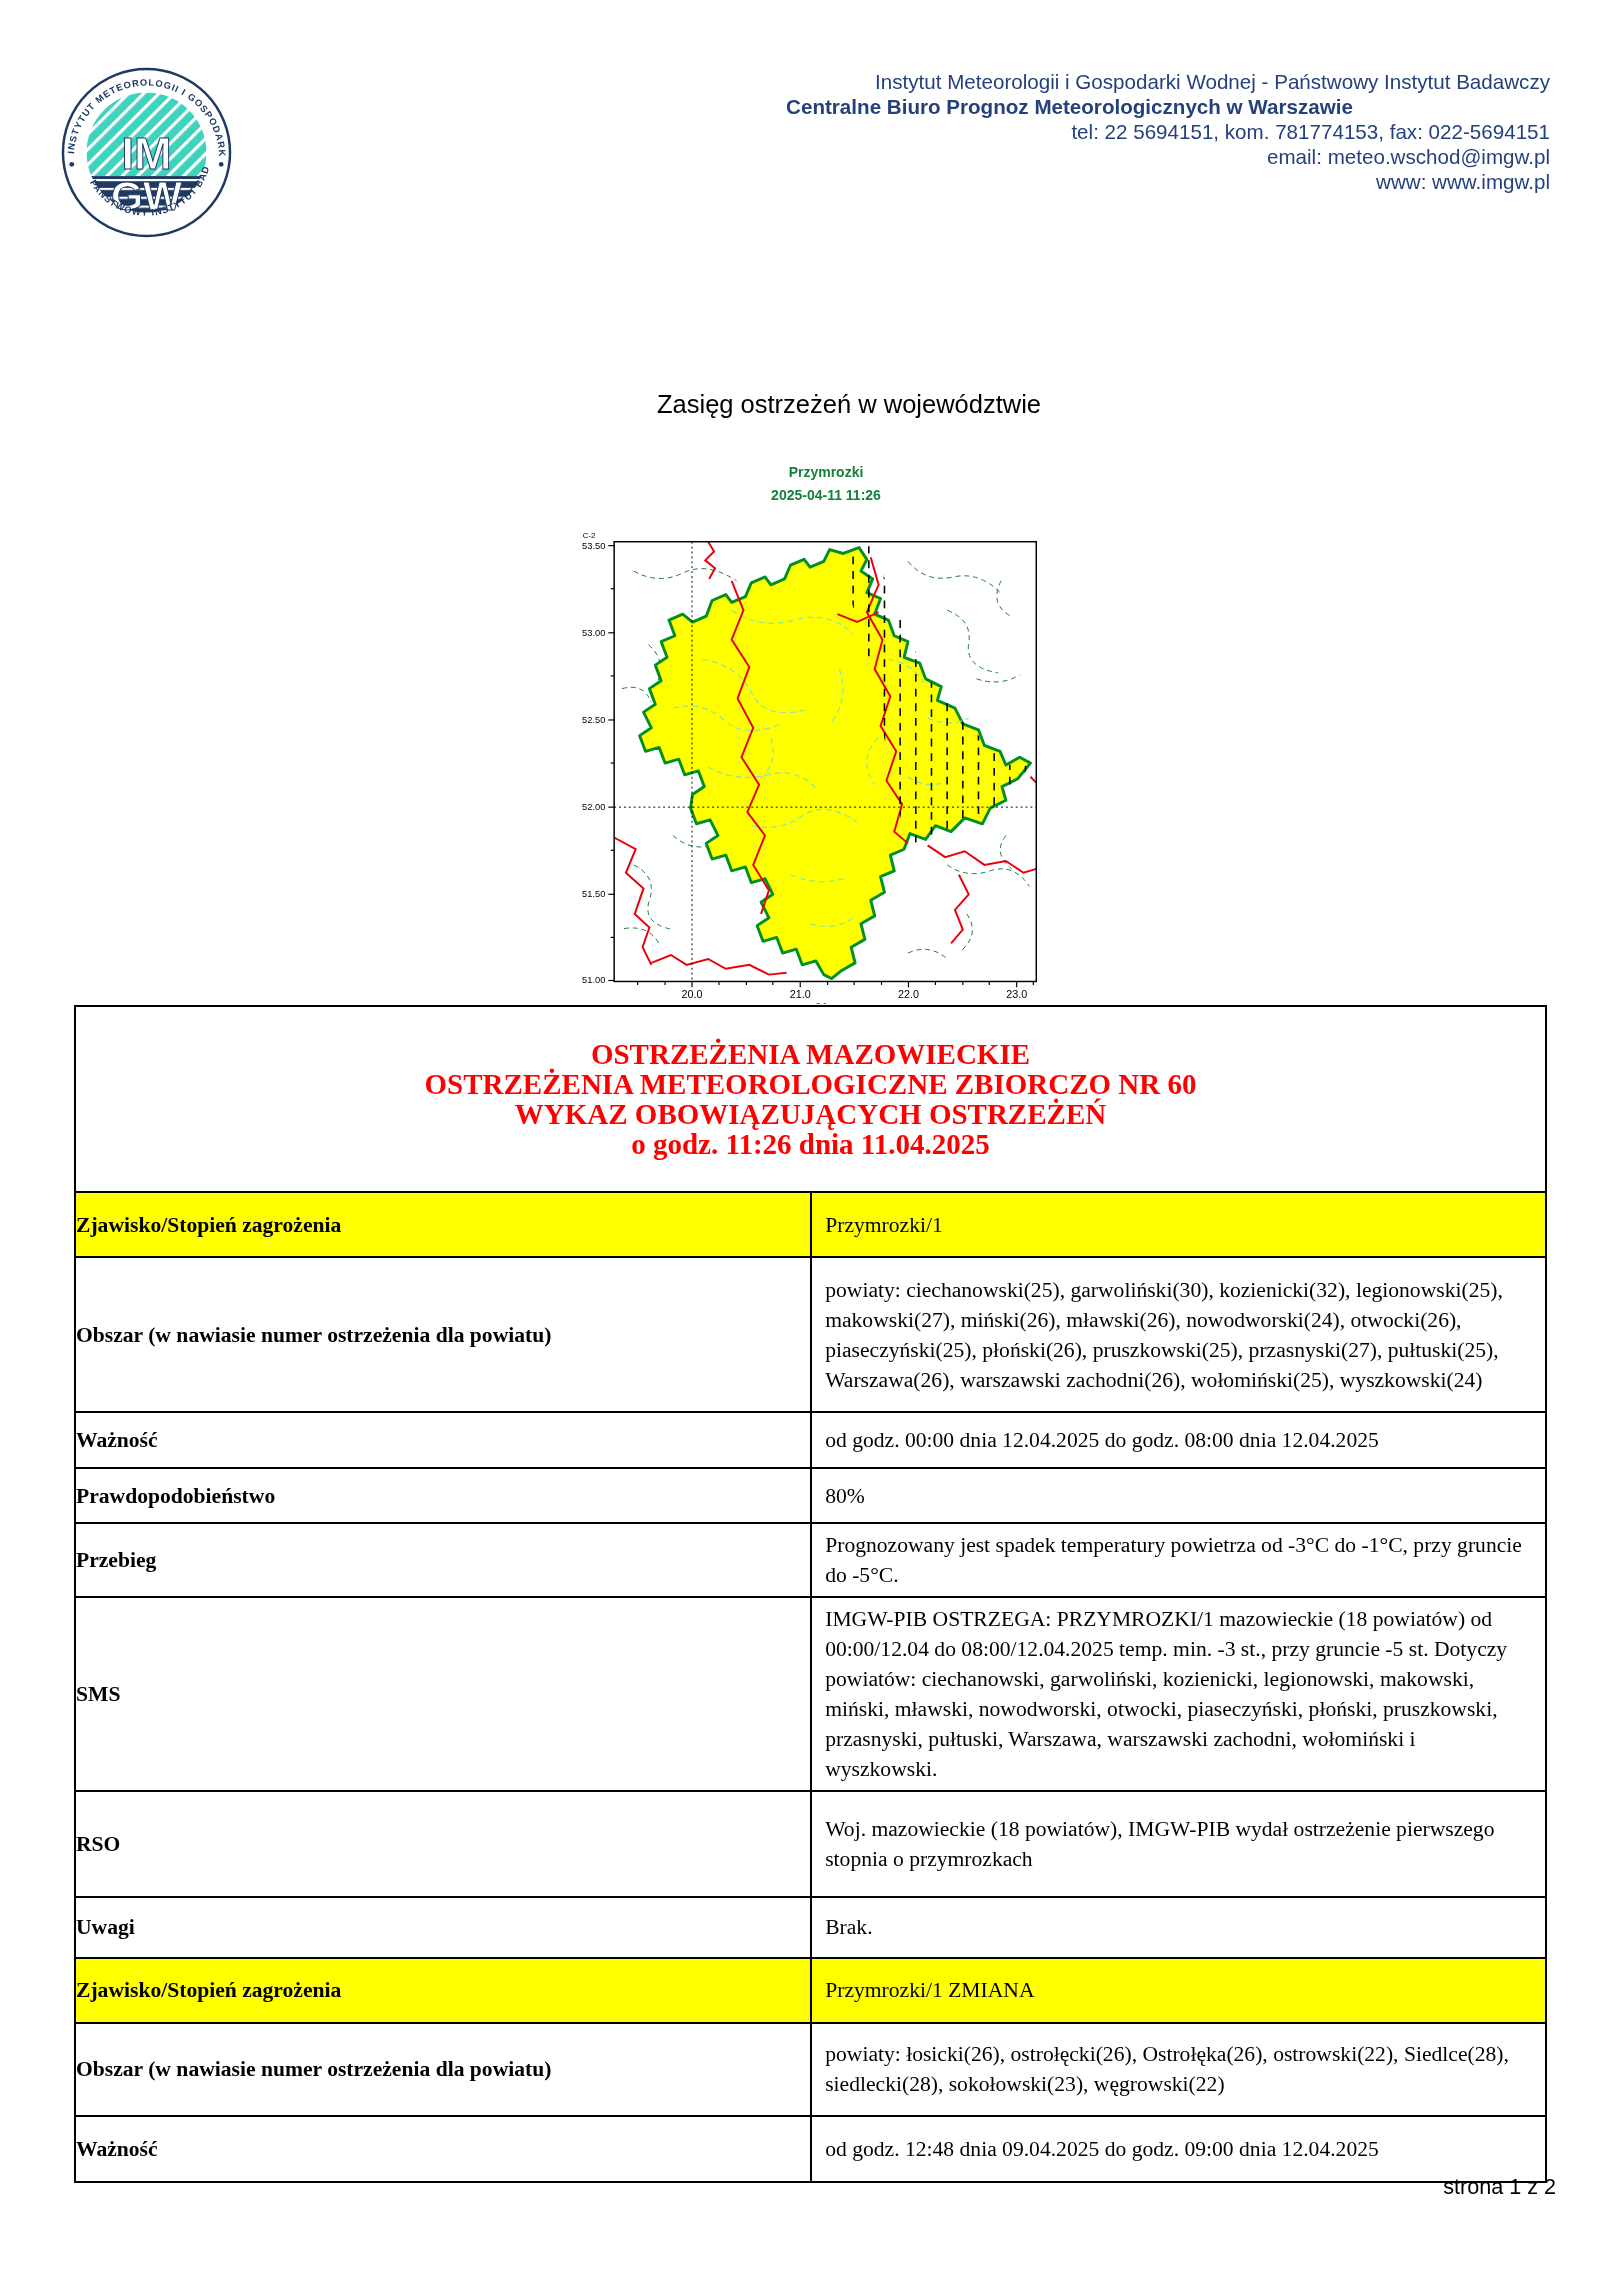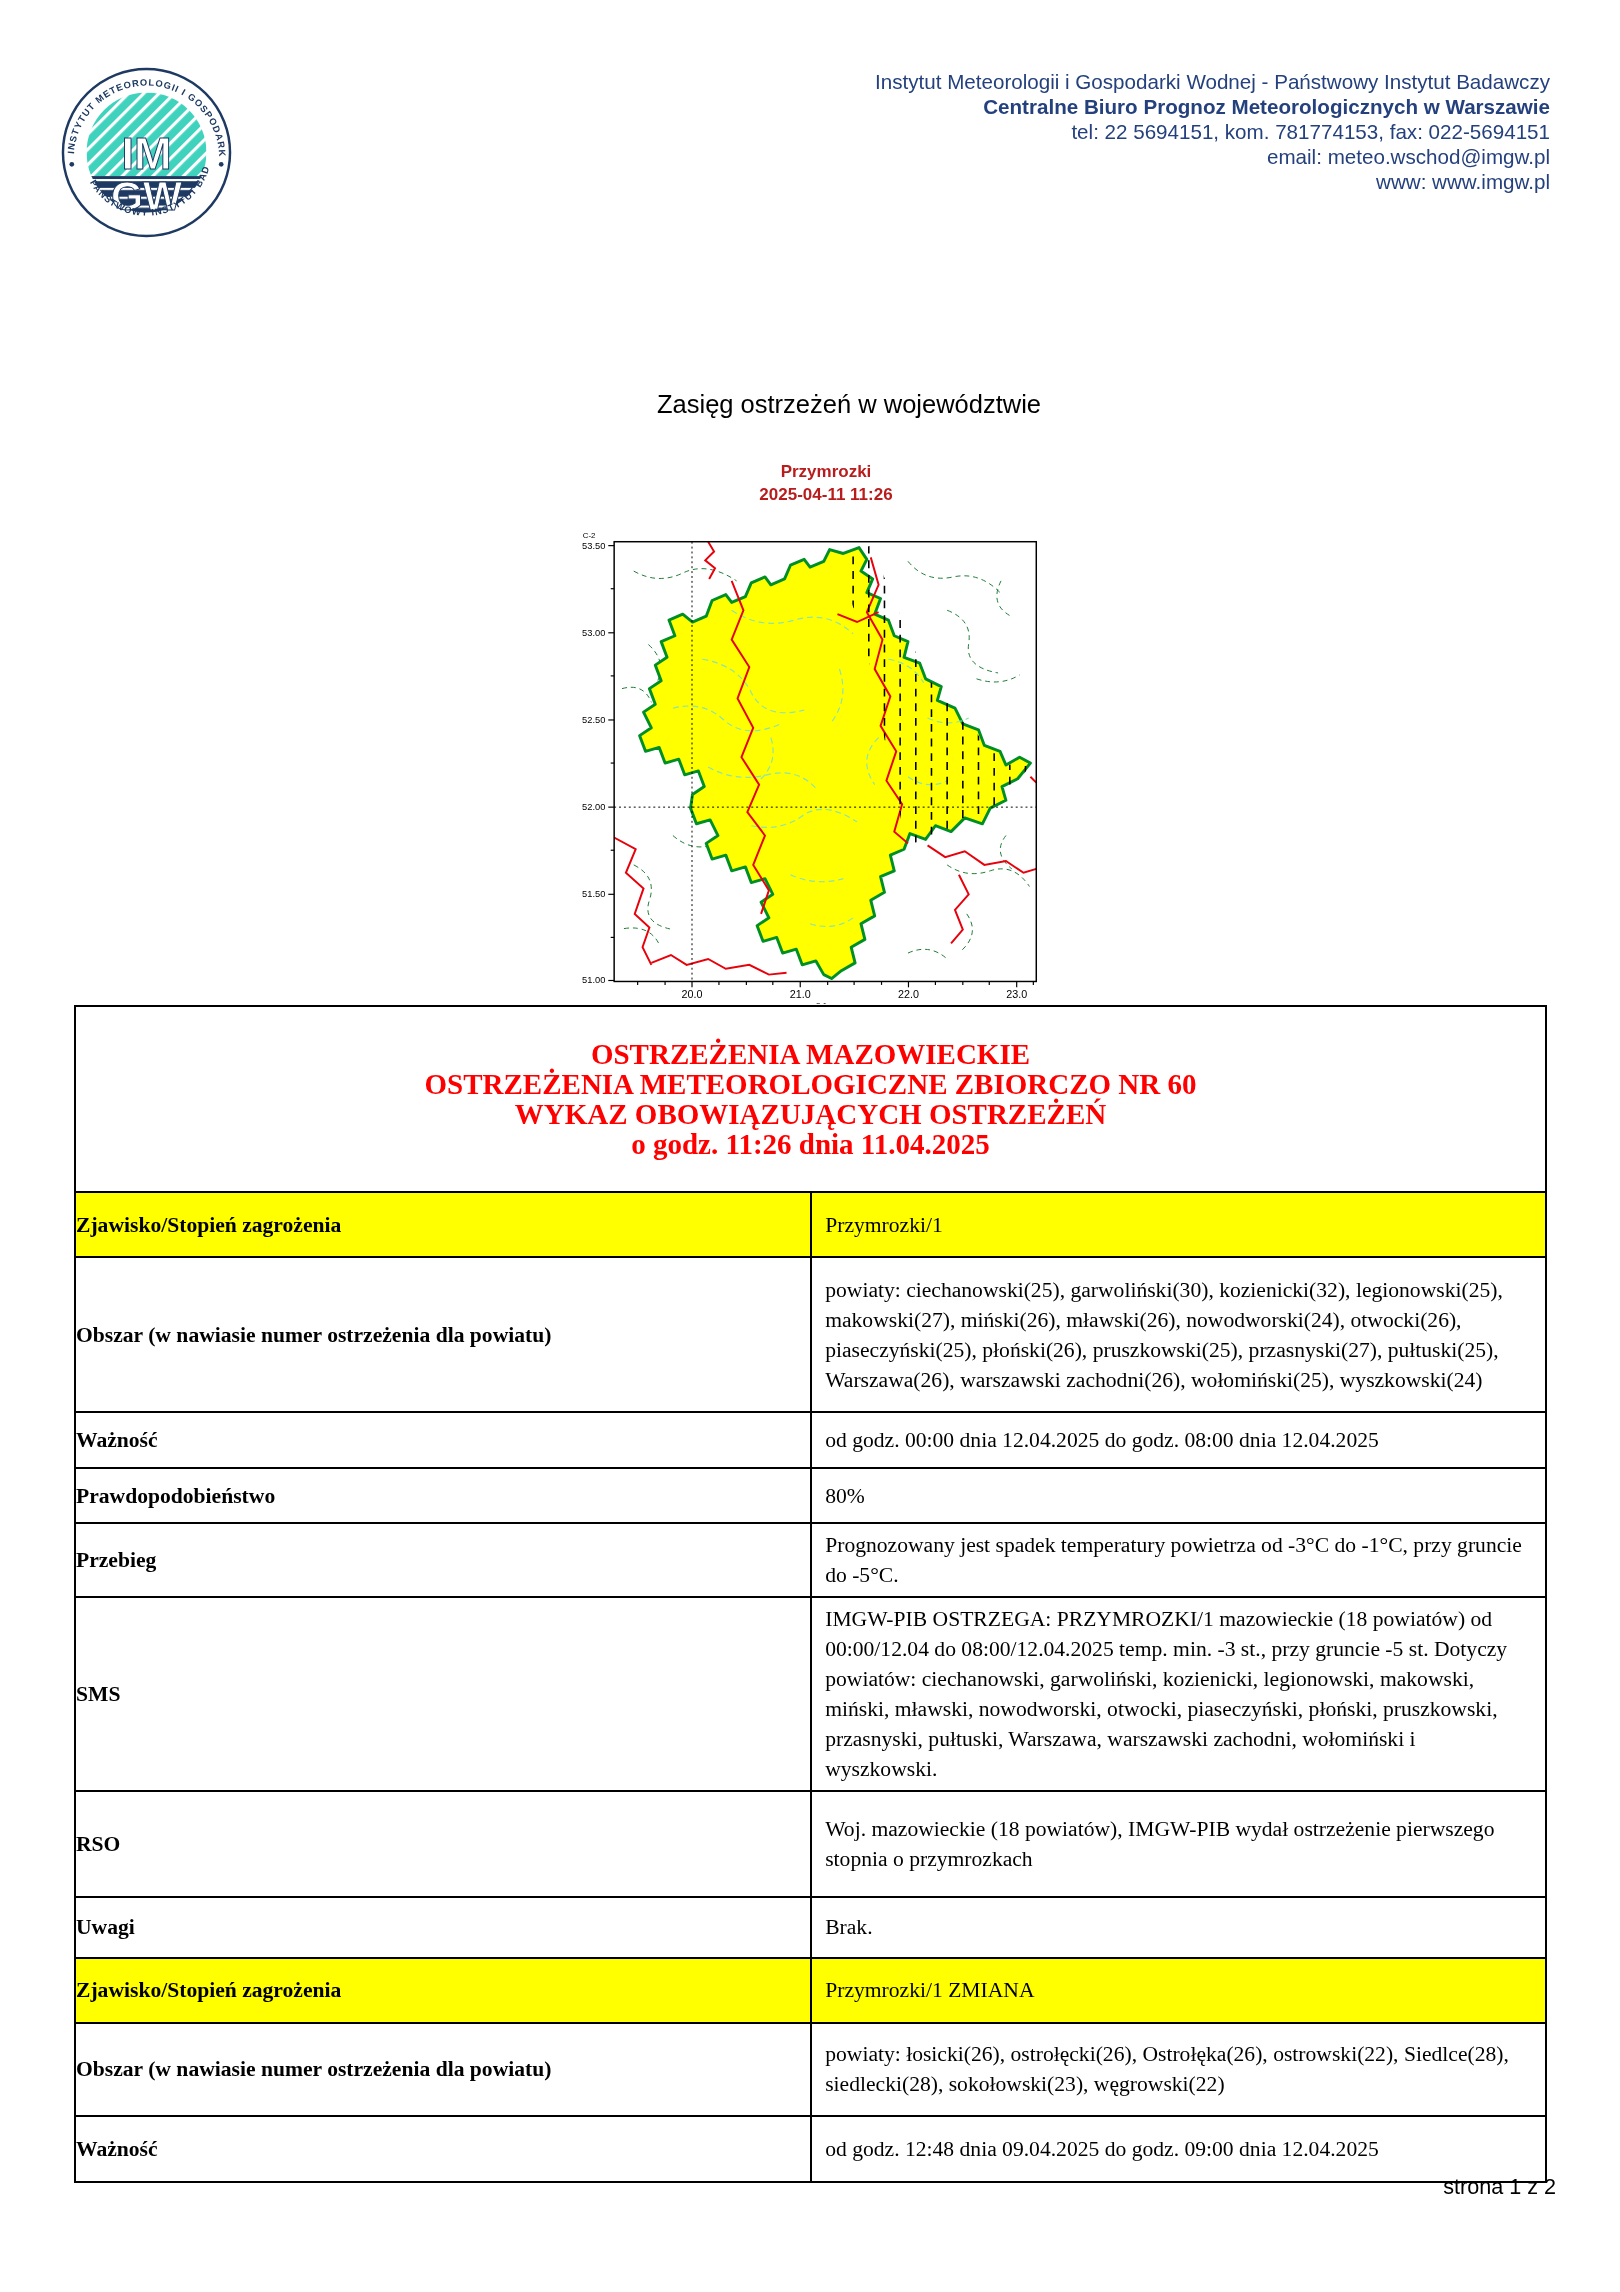--- a/index.html
+++ b/index.html
@@ -6,30 +6,30 @@
   .page{
     position:relative;width:1620px;height:2293px;background:#ffffff;
     font-family:"Liberation Sans",sans-serif;overflow:hidden;
   }
   
   .logo-wrap{position:absolute;left:61px;top:67px;width:171px;height:171px;}
   .org-block{
     position:absolute;top:69px;right:70px;width:961px;text-align:right;
     color:#24417e;font-size:20.6px;line-height:25px;
   }
-  .org-block .b{font-weight:bold;}
+  .org-block .b{font-weight:bold;text-align:center;}
   
   .section-title{
     position:absolute;top:390px;left:0;width:1620px;text-align:center;
     transform:translateX(39px);font-size:25.5px;color:#000;
   }
   
   .map-titles{
     position:absolute;top:461px;left:615px;width:422px;text-align:center;
-    font-size:17px;font-weight:bold;color:#b91c1c;line-height:22.5px;
+    font-size:14px;font-weight:bold;color:#15803d;line-height:22.5px;
   }
   .map-wrap{position:absolute;left:573px;top:528px;width:477px;height:476px;}
   
   table.warn{
     position:absolute;left:74px;top:1005px;width:1473px;
     border-collapse:collapse;table-layout:fixed;
     font-family:"Liberation Serif",serif;font-size:21.6px;color:#000;
   }
   table.warn td{border:2.9px solid #000;vertical-align:middle;padding:5.9px 13.7px;line-height:30px;}
   table.warn td.tl{border-right-width:2px;font-weight:bold;padding-left:0;width:365px;}

